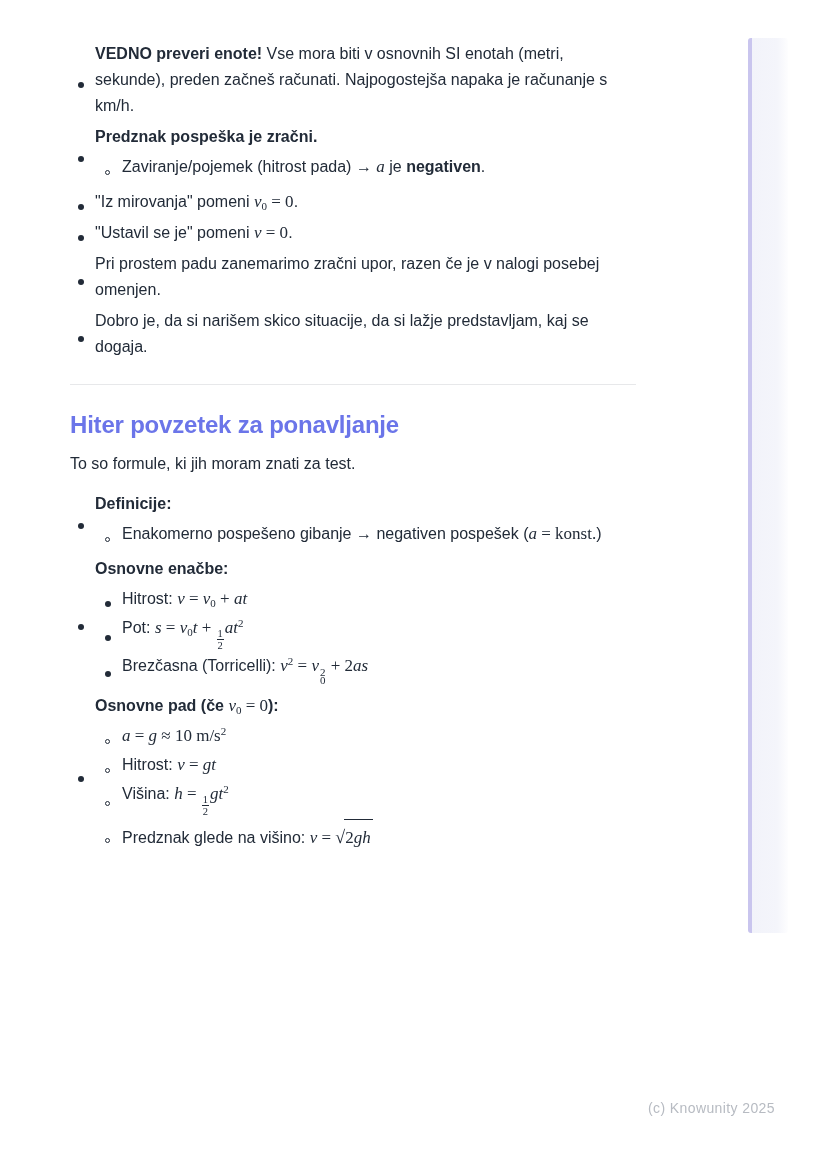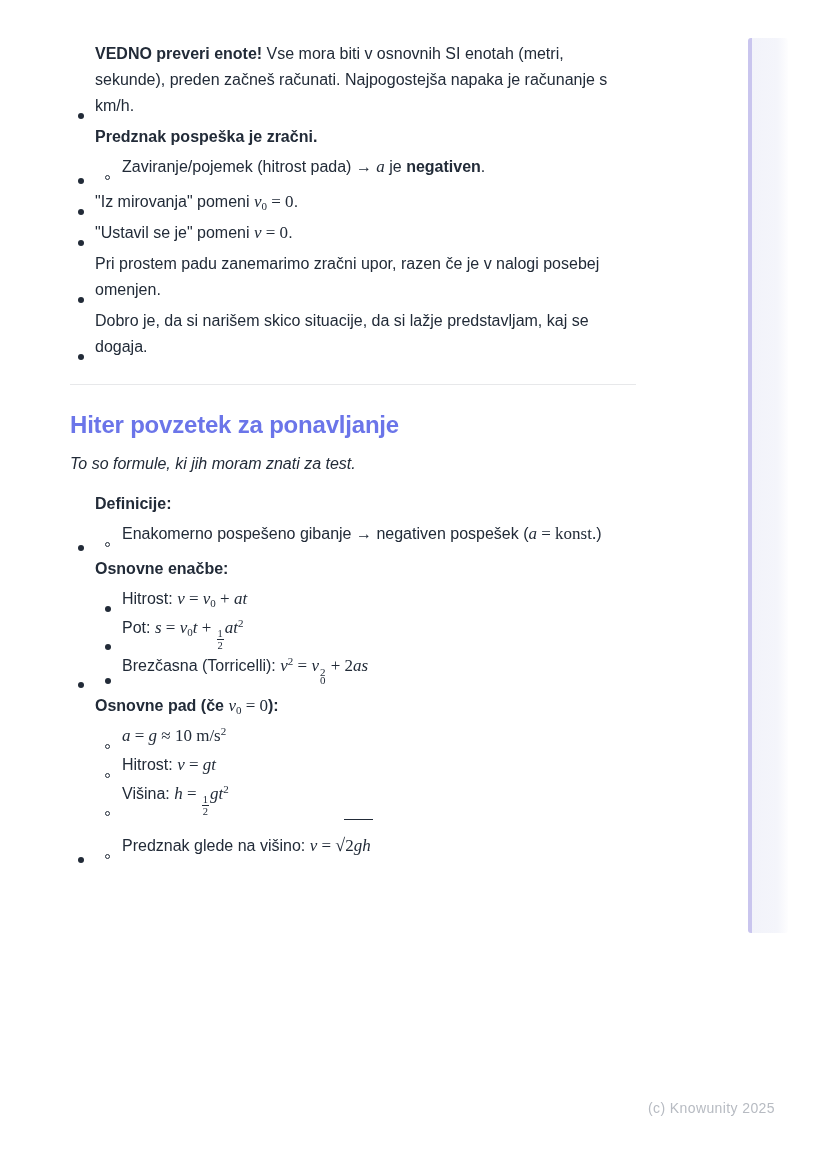--- a/index.html
+++ b/index.html
@@ -11,21 +11,21 @@
     --bar-accent:#c9c5ee;
   }
   *{box-sizing:border-box}
   html,body{margin:0;padding:0;background:#fff}
   .page{position:relative;width:828px;height:1171px;background:#fff;overflow:hidden;
         font-family:"Liberation Sans",sans-serif;color:var(--text)}
   .content{position:absolute;left:70px;top:36px;width:566px;font-size:16px;line-height:26px}
 
   
   .ul{margin:0;padding:0}
-  .ul > .li{display:flex;align-items:flex-end;margin:5px 0}
+  .ul > .li{display:flex;align-items:center;margin:5px 0}
   .li > .mk{flex:none;width:17px;margin-left:8px;padding-top:10px}
   .mk i{display:block;width:6px;height:6px;border-radius:50%}
   .mk.disc i{background:var(--text)}
   .mk.circle i{width:5px;height:5px;border:1.5px solid var(--text);background:transparent}
   .li > .tx{flex:1;min-width:0}
   .sub{margin:4px 0 4px 10px}
   .sub > .li{margin:3px 0}
   .sub .mk{margin-left:0}
 
   .b{font-weight:700}
@@ -40,28 +40,28 @@
   .ss{display:inline-flex;flex-direction:column;align-items:flex-start;
       font-family:"Liberation Serif",serif;font-size:11px;line-height:8px;
       vertical-align:-5px;padding:0 1px}
   .frac{display:inline-flex;flex-direction:column;align-items:center;
         font-family:"Liberation Serif",serif;font-size:10.5px;line-height:9px;
         vertical-align:-4px;padding:0 1px}
   .frac .fn{border-bottom:1px solid currentColor;padding:0 1px 1px}
   .frac .fd{padding-top:1px}
   .sqrt{display:inline-flex;align-items:flex-end;font-family:"Liberation Serif",serif}
   .sqrt .sqsign{font-size:18px;line-height:19px}
-  .sqrt .sqbody{border-top:1.3px solid currentColor;padding:16px 2px 0 1px;
+  .sqrt .sqbody{border-top:1.3px solid currentColor;padding:8px 2px 0 1px;
                 margin-left:-1px;line-height:19px}
 
   
   .divider{border:none;border-top:1.5px solid var(--hr);margin:24px 0 0 0}
   .heading{font-size:24px;line-height:30px;font-weight:700;color:var(--heading);
            letter-spacing:-0.2px;margin:25px 0 11px 0}
-  .subtitle{font-style:italic;margin:8px 0 14px 0}
+  .subtitle{margin:8px 0 14px 0}
 
   
   .edge{position:absolute;left:748px;top:38px;width:40px;height:895px;
         border-left:4px solid var(--bar-accent);border-radius:3px;
         background:linear-gradient(to right,var(--bar-fill) 0,#f4f5fb 70%,rgba(247,248,252,0.2) 100%)}
 
   
   .footer{position:absolute;top:1101px;right:53px;font-size:14px;line-height:14px;
           color:var(--muted);letter-spacing:0.4px}
 </style>

